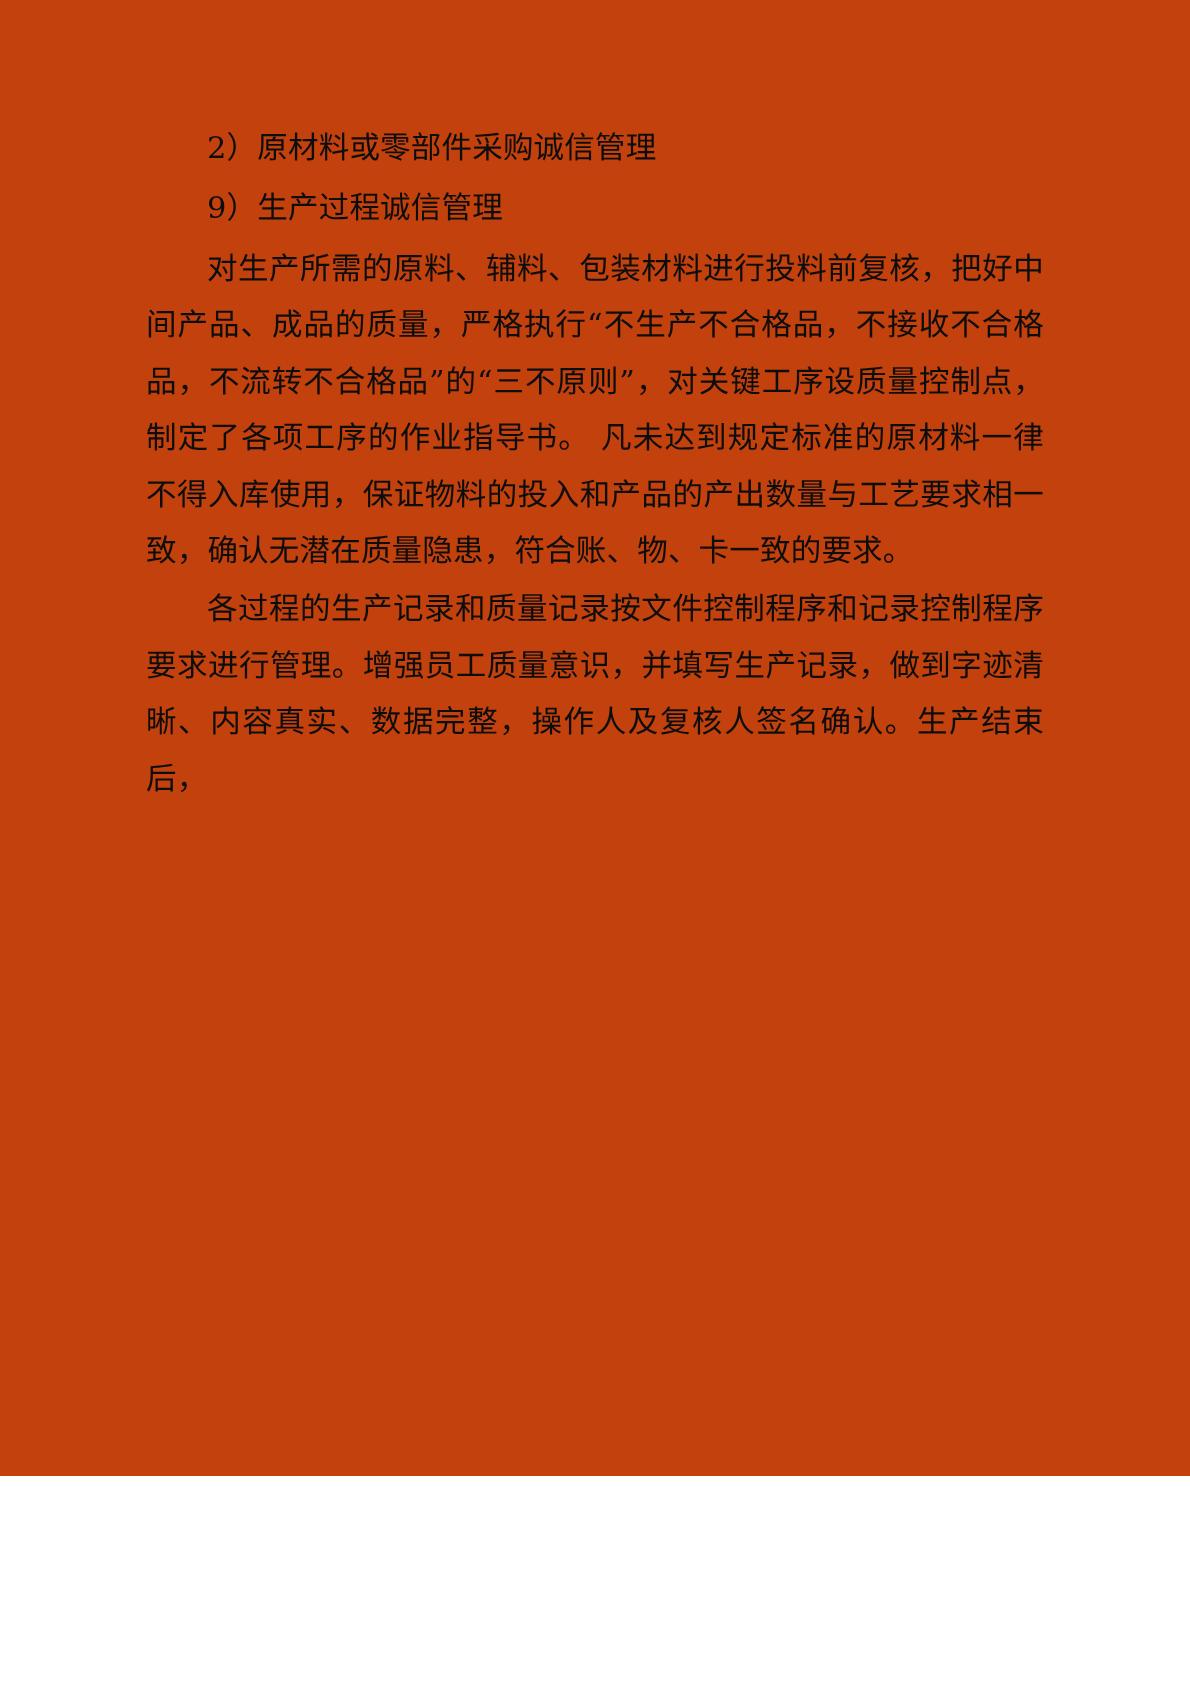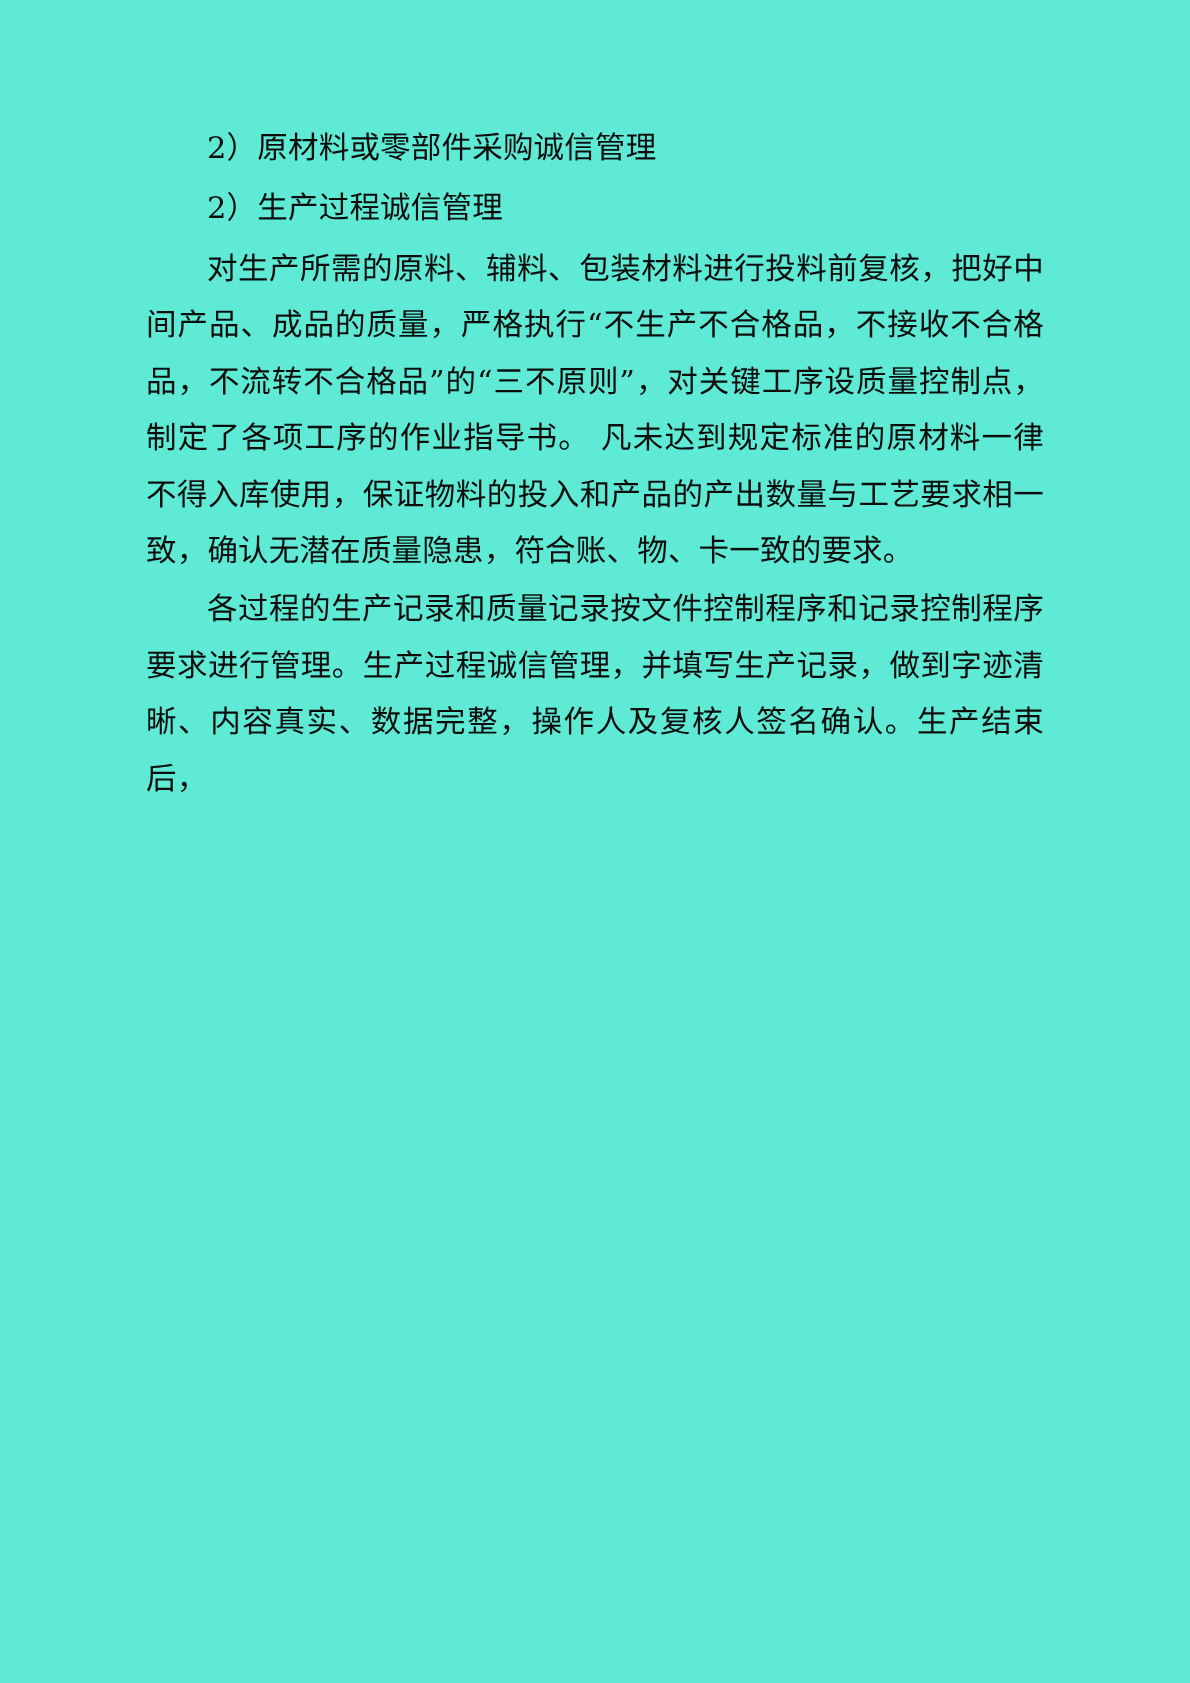--- a/index.html
+++ b/index.html
@@ -2,23 +2,23 @@
 <html lang="zh-CN"><head>
 <meta charset="utf-8">
 <style>
   html, body {
     margin: 0;
     padding: 0;
     background: #ffffff;
   }
   .page {
     width: 1190px;
-    height: 1683px;
+    height: 1476px;
     margin: 0 auto;
-    background: #5eead4;
+    background: #c2410c;
     position: relative;
     box-sizing: border-box;
     padding: 120px 146px 80px 146px;
     font-family: "DejaVu Serif", "Liberation Serif", serif;
     color: #0d0d0d;
     overflow: hidden;
   }
   .doc-body {
     font-size: 30.5px;
     line-height: 1.85;
@@ -41,21 +41,21 @@
 </style>
 </head>
 <body>
 
 <div class="page">
   <div class="doc-body">
 
     <p class="para heading-line">2）原材料或零部件采购诚信管理</p>
 
 
-    <p class="para heading-line">2）生产过程诚信管理</p>
+    <p class="para heading-line">9）生产过程诚信管理</p>
 
 
     <p class="para">对生产所需的原料、辅料、包装材料进行投料前复核，把好中间产品、成品的质量，严格执行“不生产不合格品，不接收不合格品，不流转不合格品”的“三不原则”，对关键工序设质量控制点，制定了各项工序的作业指导书。 凡未达到规定标准的原材料一律不得入库使用，保证物料的投入和产品的产出数量与工艺要求相一致，确认无潜在质量隐患，符合账、物、卡一致的要求。</p>
 
-    <p class="para">各过程的生产记录和质量记录按文件控制程序和记录控制程序要求进行管理。生产过程诚信管理，并填写生产记录，做到字迹清晰、内容真实、数据完整，操作人及复核人签名确认。生产结束后，</p>
+    <p class="para">各过程的生产记录和质量记录按文件控制程序和记录控制程序要求进行管理。增强员工质量意识，并填写生产记录，做到字迹清晰、内容真实、数据完整，操作人及复核人签名确认。生产结束后，</p>
 
   </div>
 </div>
 
 </body></html>

